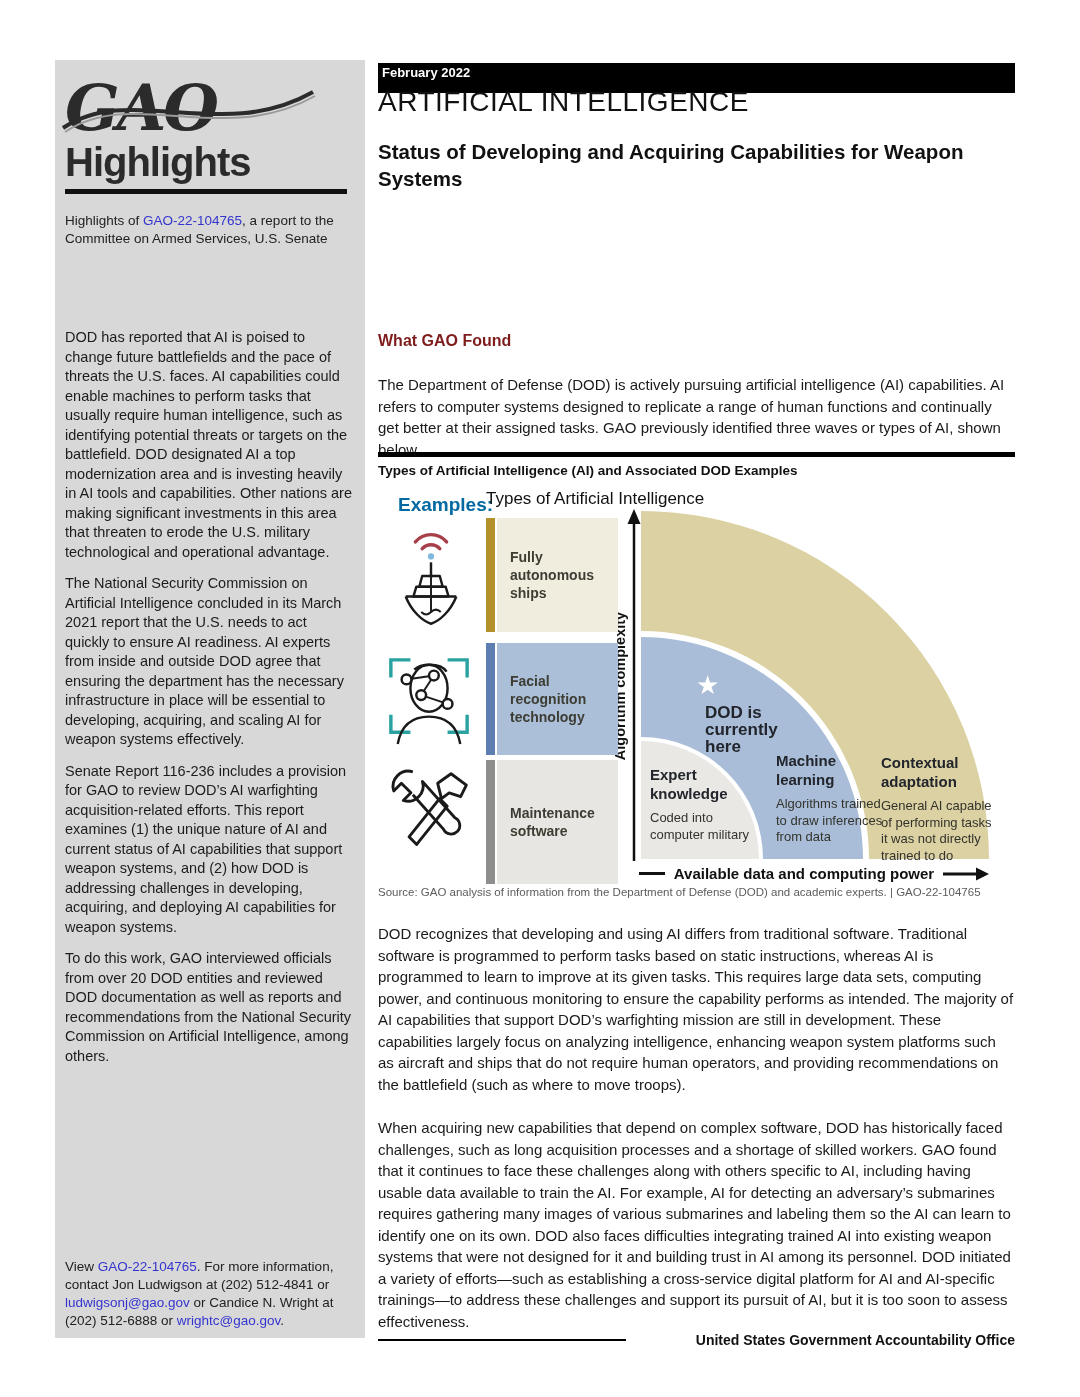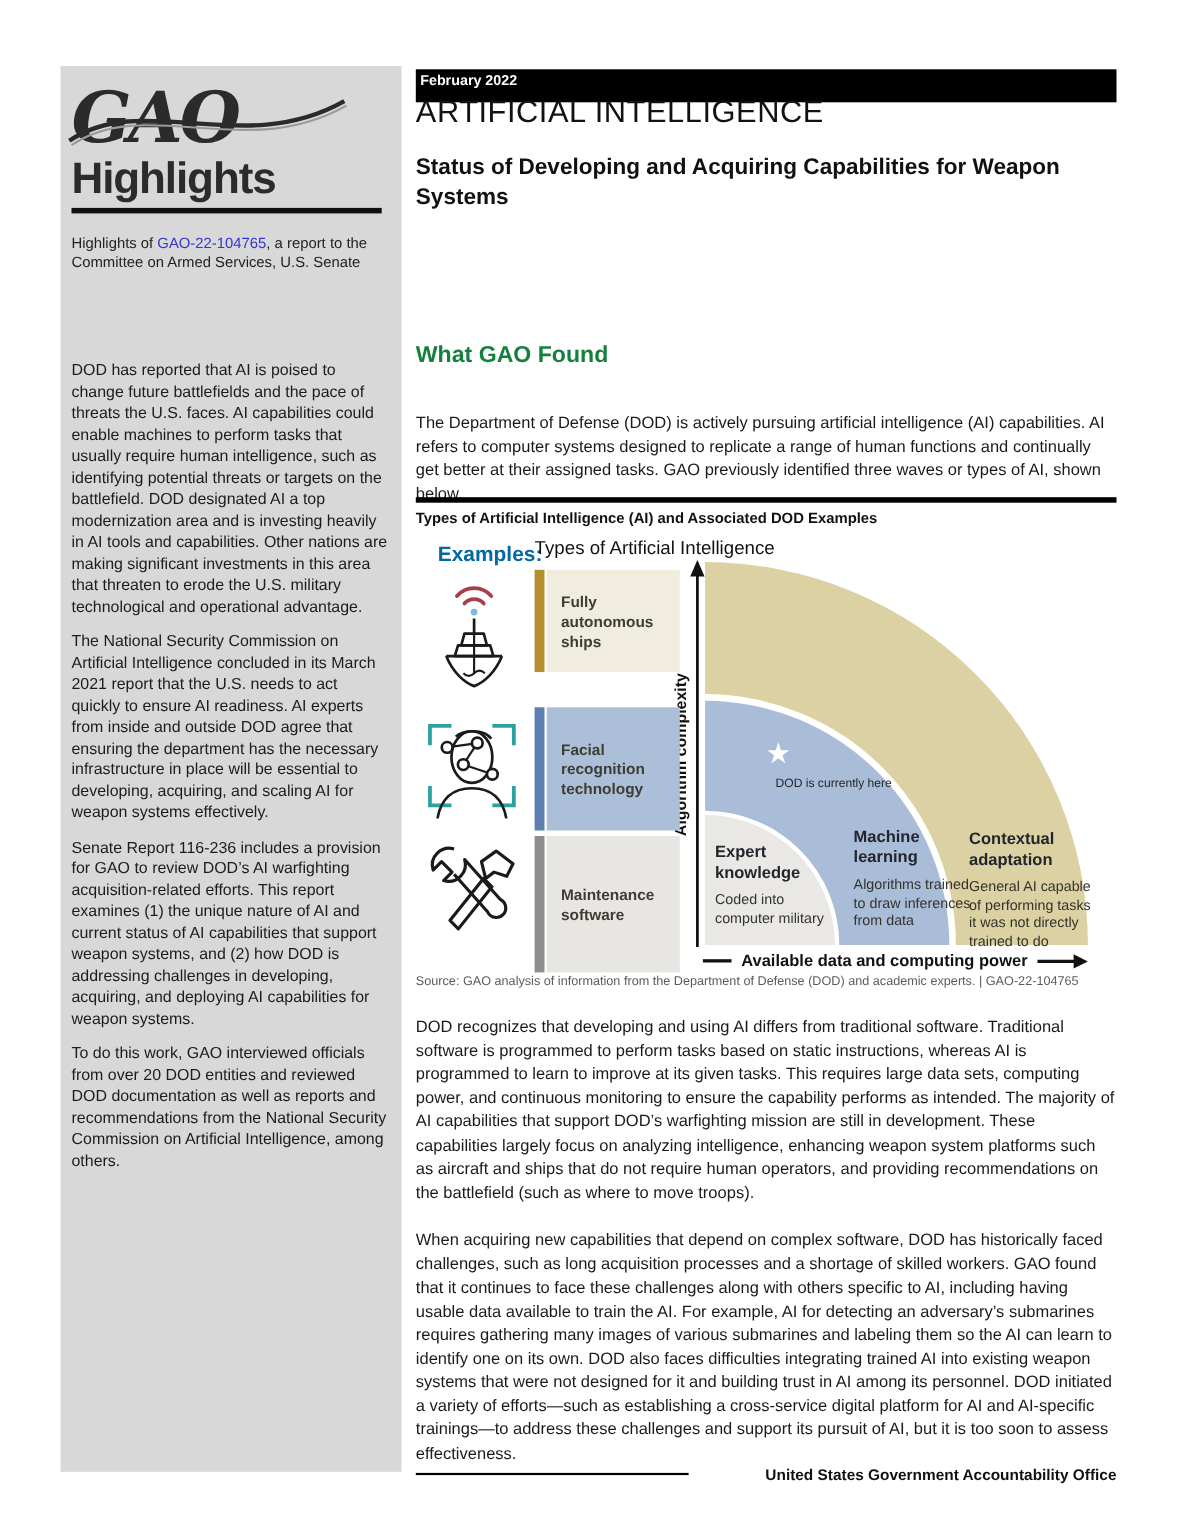--- a/index.html
+++ b/index.html
@@ -20,21 +20,21 @@
   .side-h{font-size:19px;font-weight:bold;color:#111;margin:0 0 13px 0;}
   .side-p{font-size:14.5px;line-height:19.5px;margin:0 0 12px 0;color:#1c1c1c;}
   .contact{position:absolute;left:10px;top:1198px;width:292px;font-size:13.5px;line-height:18px;color:#222;}
 
   
   .main{position:absolute;left:378px;top:0;width:637px;}
   .date-bar{position:absolute;left:0;top:63px;width:637px;height:30px;background:#000;}
   .date-bar span{color:#fff;font-size:13px;font-weight:bold;padding-left:4px;line-height:20px;display:inline-block;}
   .doc-title{position:absolute;left:0;top:86px;font-size:28px;letter-spacing:.5px;color:#111;}
   .doc-subtitle{position:absolute;left:0;top:138px;width:620px;font-size:20.5px;font-weight:bold;line-height:27px;color:#111;}
-  .found-h{position:absolute;left:0;top:311px;font-size:21px;font-weight:bold;color:#15803d;}
+  .found-h{position:absolute;left:0;top:332px;font-size:16px;font-weight:bold;color:#7f1d1d;}
   .body-p{font-size:15px;line-height:21.5px;color:#1a1a1a;}
   .p1{position:absolute;left:0;top:359px;width:637px;}
   .divider{position:absolute;left:0;top:452px;width:637px;height:5px;background:#000;}
   .fig-title{position:absolute;left:0;top:463px;font-size:13.5px;font-weight:bold;color:#111;}
   .p2{position:absolute;left:0;top:908px;width:637px;}
   .p3{position:absolute;left:0;top:1102px;width:640px;}
   .source{position:absolute;left:0;top:886px;width:637px;font-size:11.5px;color:#5c5c5c;}
   .footer{position:absolute;left:0;top:1332px;width:637px;display:flex;align-items:center;}
   .footer-rule{height:2px;background:#000;width:248px;flex:0 0 auto;}
   .footer-org{flex:1;text-align:right;font-size:14px;font-weight:bold;color:#111;white-space:nowrap;}
@@ -43,30 +43,30 @@
   .figure{position:absolute;left:0;top:482px;width:637px;height:402px;}
   .fig-ex-label{position:absolute;left:20px;top:12px;font-size:19px;font-weight:bold;color:#0369a1;text-align:right;}
   .fig-heading{position:absolute;left:108px;top:7px;font-size:17px;font-weight:normal;color:#111;}
   .icon-cell{position:absolute;width:94px;display:flex;align-items:center;justify-content:center;}
   .ic1{left:6px;top:36px;height:114px;}
   .ic2{left:4px;top:161px;height:112px;}
   .ic3{left:6px;top:278px;height:102px;}
   .ex-bar{position:absolute;left:108px;width:9px;}
   .ex-box{position:absolute;left:119px;width:121px;display:flex;align-items:center;}
   .ex-box .lbl{padding-left:13px;font-size:14px;font-weight:bold;line-height:18px;color:#3d3d33;}
-  .b1{top:36px;height:93px;} .b2{top:161px;height:112px;} .b3{top:278px;height:124px;}
+  .b1{top:36px;height:114px;} .b2{top:161px;height:112px;} .b3{top:278px;height:124px;}
   .bar1{background:#b4902c;} .box1{background:#f1edde;}
   .bar2{background:#5d7eb0;} .box2{background:#abbfd9;}
   .bar3{background:#8e8e8c;} .box3{background:#e7e6e3;}
   .rings-svg{position:absolute;left:263px;top:29px;}
   .yaxis-svg{position:absolute;left:249px;top:27px;}
   .yaxis-label{position:absolute;left:66px;top:196px;width:352px;height:16px;text-align:center;
                font-size:14.5px;font-weight:bold;color:#111;transform:rotate(-90deg);}
   .star{position:absolute;left:318px;top:190px;font-size:26px;color:#ffffff;line-height:26px;}
-  .marker-label{position:absolute;left:327px;top:222px;width:110px;font-size:11px;font-weight:normal;line-height:17px;color:#22252b;}
+  .marker-label{position:absolute;left:327px;top:222px;width:110px;font-size:17px;font-weight:bold;line-height:17px;color:#22252b;}
   .ring-label{position:absolute;}
   .ring-name{font-size:15px;font-weight:bold;line-height:19px;color:#22252b;}
   .ring-desc{font-size:13px;line-height:16.5px;margin-top:7px;color:#33332c;}
   .rl-expert{left:272px;top:283px;width:106px;}
   .rl-machine{left:398px;top:269px;width:112px;}
   .rl-context{left:503px;top:271px;width:114px;}
   .xaxis{position:absolute;left:260px;top:383px;width:352px;display:flex;align-items:center;justify-content:center;gap:9px;}
   .xaxis-line{width:26px;height:3px;background:#111;flex:0 0 auto;}
   .xaxis-text{font-size:15px;font-weight:bold;color:#111;white-space:nowrap;}
 </style>
@@ -89,20 +89,23 @@
       <span>Highlights of </span><a href="#" class="link">GAO-22-104765</a><span>, a report to the Committee on Armed Services, U.S. Senate</span>
     </div>
 
     <div class="why">
       <p class="side-p">DOD has reported that AI is poised to change future battlefields and the pace of threats the U.S. faces. AI capabilities could enable machines to perform tasks that usually require human intelligence, such as identifying potential threats or targets on the battlefield. DOD designated AI a top modernization area and is investing heavily in AI tools and capabilities. Other nations are making significant investments in this area that threaten to erode the U.S. military technological and operational advantage.</p>
       <p class="side-p">The National Security Commission on Artificial Intelligence concluded in its March 2021 report that the U.S. needs to act quickly to ensure AI readiness. AI experts from inside and outside DOD agree that ensuring the department has the necessary infrastructure in place will be essential to developing, acquiring, and scaling AI for weapon systems effectively.</p>
       <p class="side-p">Senate Report 116-236 includes a provision for GAO to review DOD’s AI warfighting acquisition-related efforts. This report examines (1) the unique nature of AI and current status of AI capabilities that support weapon systems, and (2) how DOD is addressing challenges in developing, acquiring, and deploying AI capabilities for weapon systems.</p>
       <p class="side-p">To do this work, GAO interviewed officials from over 20 DOD entities and reviewed DOD documentation as well as reports and recommendations from the National Security Commission on Artificial Intelligence, among others.</p>
     </div>
 
+    <div class="contact">
+      <span>View </span><a href="#" class="link">GAO-22-104765</a><span>. For more information, contact Jon Ludwigson at (202) 512-4841 or </span><a href="#" class="link">ludwigsonj@gao.gov</a><span> or Candice N. Wright at (202) 512-6888 or </span><a href="#" class="link">wrightc@gao.gov</a><span>.</span>
+    </div>
   </div>
 
   <div class="main">
 
     <div class="date-bar">
       <span>February 2022</span>
     </div>
     <div class="doc-title">ARTIFICIAL INTELLIGENCE</div>
     <div class="doc-subtitle">Status of Developing and Acquiring Capabilities for Weapon Systems</div>
 

